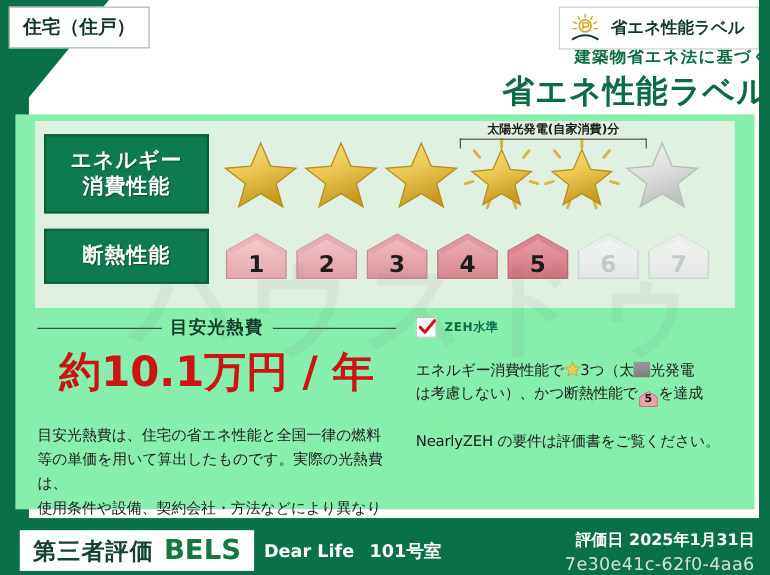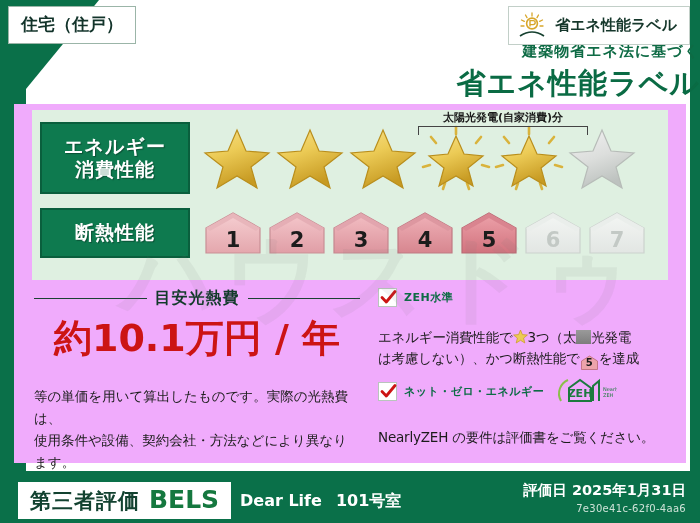--- a/index.html
+++ b/index.html
@@ -62,21 +62,21 @@
   }
   .hdr .main {
     font-size: 29px; font-weight: bold; color: #0a6b44;
     letter-spacing: 1px; margin-top: 3px; padding-left: 14px;
   }
 
   
   .card {
     position: absolute;
     left: 14px; top: 104px; right: 14px; bottom: 60px;
-    background: #f0abfc;
+    background: #86efac;
     z-index: 5;
   }
 
   
   .perf-block {
     position: absolute; left: 18px; top: 6px; right: 18px;
     height: 170px;
     background: #dff0e1;
     padding: 6px 8px;
   }
@@ -204,21 +204,21 @@
   .bels-box .en { font-size: 25px; font-weight: bold; color: #15783f; letter-spacing: 0px; }
   .prop {
     position: absolute; left: 240px; top: 20px;
     color: #ffffff; font-size: 16px; font-weight: bold;
     display: flex; gap: 14px;
   }
   .meta {
     position: absolute; right: 14px; top: 10px; text-align: right;
   }
   .meta .date { color: #ffffff; font-size: 14.5px; font-weight: bold; }
-  .meta .uid  { color: #cfe3d8; font-size: 10px; margin-top: 3px; letter-spacing: .3px; }
+  .meta .uid  { color: #cfe3d8; font-size: 16px; margin-top: 3px; letter-spacing: .3px; }
 
   
   .watermark {
     position: absolute; left: 120px; top: 215px;
     font-size: 96px; font-weight: bold;
     color: rgba(120,120,120,0.09);
     letter-spacing: 6px; z-index: 6; pointer-events: none;
     white-space: nowrap;
   }
 </style>
@@ -438,20 +438,21 @@
     <div class="lower">
 
       <div class="lower-left">
         <div class="cost-head">
           <span class="ln"></span>
           <span class="tl">目安光熱費</span>
           <span class="ln"></span>
         </div>
         <div class="cost-value">約10.1万円 / 年</div>
         <div class="cost-desc">
+          <div>目安光熱費は、住宅の省エネ性能と全国一律の燃料</div>
           <div>等の単価を用いて算出したものです。実際の光熱費は、</div>
           <div>使用条件や設備、契約会社・方法などにより異なります。</div>
         </div>
       </div>
 
       <div class="lower-right">
 
         <div class="zeh-item">
           <div class="zeh-title">
             <span class="chk">
@@ -465,38 +466,20 @@
             <span>エネルギー消費性能で</span><svg class="mini-star" viewBox="0 0 15 15">
                 <path d="M7.5 1 L9.4 5.6 L14.4 6 L10.6 9.1 L11.8 14 L7.5 11.3 L3.2 14 L4.4 9.1 L0.6 6 L5.6 5.6 Z" fill="#eccb56" stroke="#c79a22" stroke-width=".7"></path>
               </svg><span>3つ（太</span><span class="censor"></span><span>光発電</span><br>
             <span>は考慮しない）、かつ断熱性能で</span><span class="mini-house"><svg viewBox="0 0 19 16">
                   <path d="M1.5 6 L9.5 1 L17.5 6 L17.5 14.5 L1.5 14.5 Z" fill="#eda3ab" stroke="#b96a75" stroke-width=".8"></path>
                 </svg><b>5</b></span><span>を達成</span>
           </div>
         </div>
 
         <div class="zeh-item">
-          <div class="zeh-title">
-            <span class="chk">
-              <svg viewBox="0 0 17 17">
-                <path d="M2 8.5 L6.3 13 L15 2.5" fill="none" stroke="#cc1414" stroke-width="2.8" stroke-linecap="round" stroke-linejoin="round"></path>
-              </svg>
-            </span>
-            <span class="t">ネット・ゼロ・エネルギー</span>
-            <span class="zeh-logo">
-              <svg width="62" height="26" viewBox="0 0 62 26">
-                <path d="M6 24 C1 15 6 6 13 3" fill="none" stroke="#8bbf4a" stroke-width="2"></path>
-                <path d="M14 11 L25 3 L36 11 L36 24 L14 24 Z" fill="none" stroke="#1c7a3e" stroke-width="2"></path>
-                <path d="M38 24 L38 9 L44 4 L44 24" fill="none" stroke="#1c7a3e" stroke-width="2"></path>
-                <text x="25" y="20" font-size="11" font-weight="bold" fill="#1c7a3e" text-anchor="middle" font-family="DejaVu Sans, sans-serif">ZEH</text>
-                <text x="48" y="14" font-size="5" fill="#1c7a3e" font-family="DejaVu Sans, sans-serif">Nearly</text>
-                <text x="48" y="20" font-size="5" fill="#1c7a3e" font-family="DejaVu Sans, sans-serif">ZEH</text>
-              </svg>
-            </span>
-          </div>
           <div class="zeh-body">NearlyZEH の要件は評価書をご覧ください。</div>
         </div>
       </div>
     </div>
   </div>
 
   <div class="watermark">ハウスドゥ</div>
 
   <div class="footer">
     <div class="bels-box">

